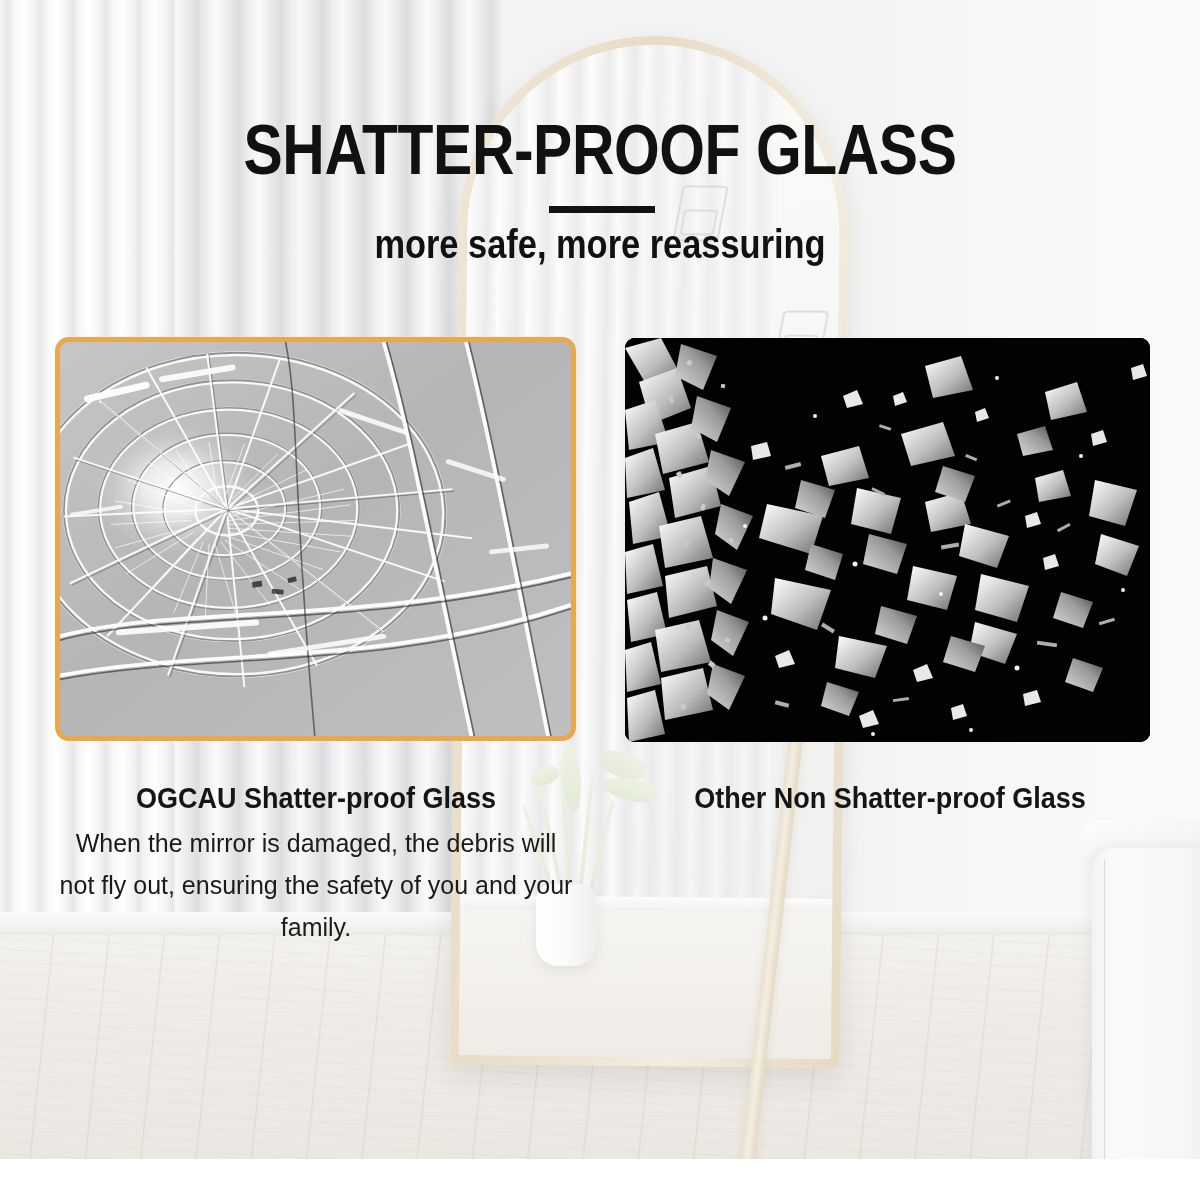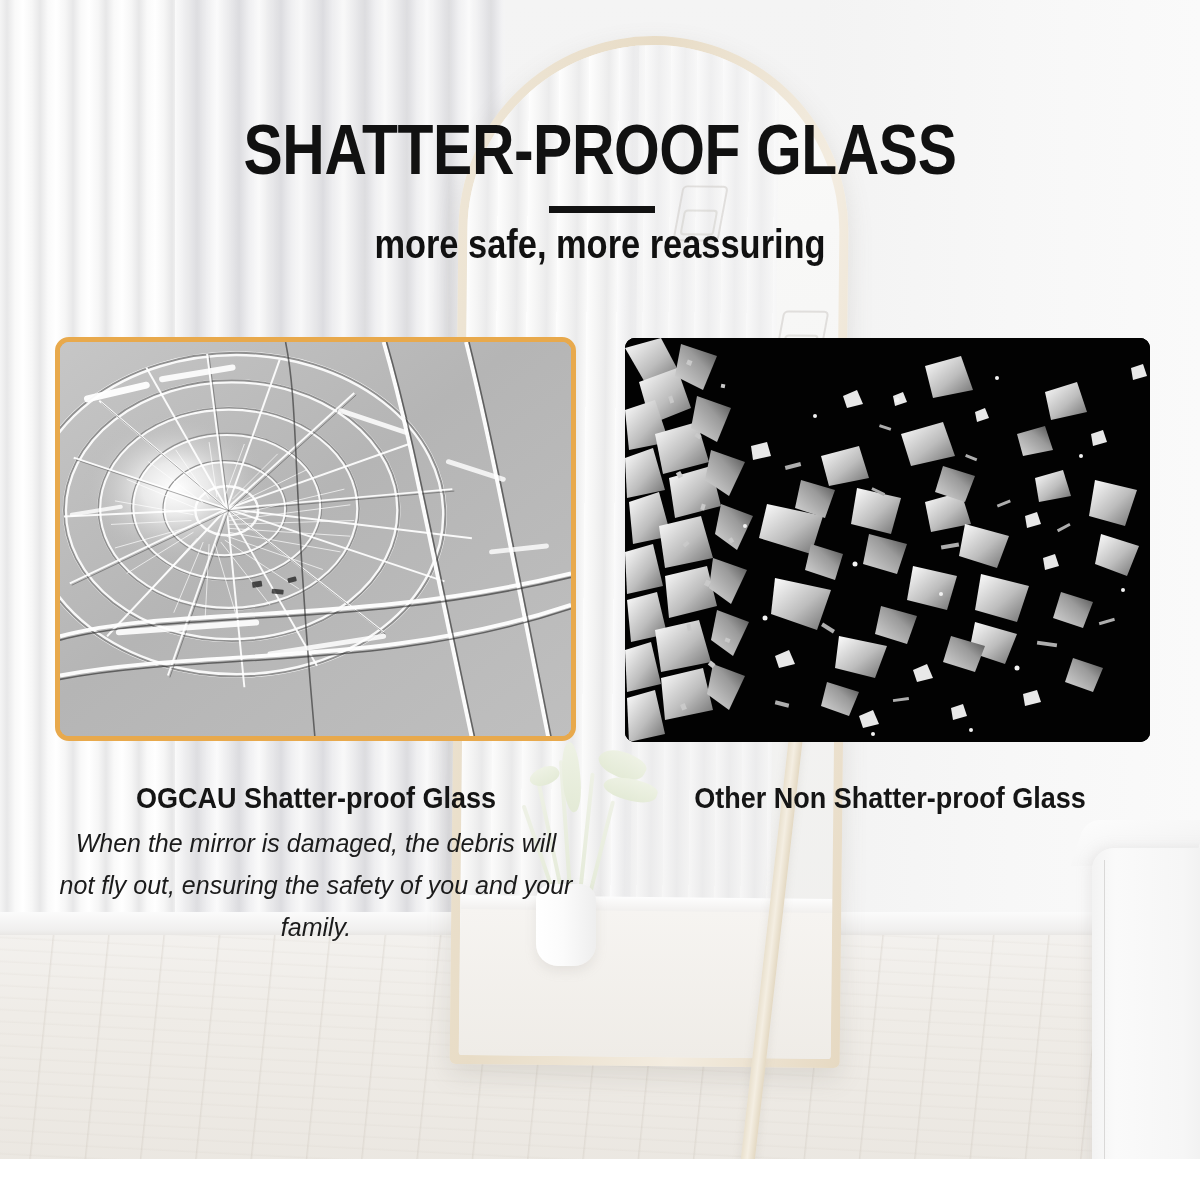--- a/index.html
+++ b/index.html
@@ -288,21 +288,21 @@
   .cap-body {
     position: absolute;
     text-align: center;
     font-family: "Liberation Sans", sans-serif;
     font-weight: 400;
     font-size: 25px;
     line-height: 42px;
     color: #1b1b1b;
   }
   .cap-head.left  { left: 36px;  top: 780px; width: 560px; }
-  .cap-body.left  { left: 56px;  top: 822px; width: 520px; font-style: italic; }
+  .cap-body.left  { left: 56px;  top: 822px; width: 520px; }
   .cap-head.right { left: 610px; top: 780px; width: 560px; }
   .cap-body.right { left: 630px; top: 822px; width: 520px; }
 </style>
 </head>
 <body>
 
 <div id="stage">
 
   <div class="bg-layer">
     <div class="wall"></div>

